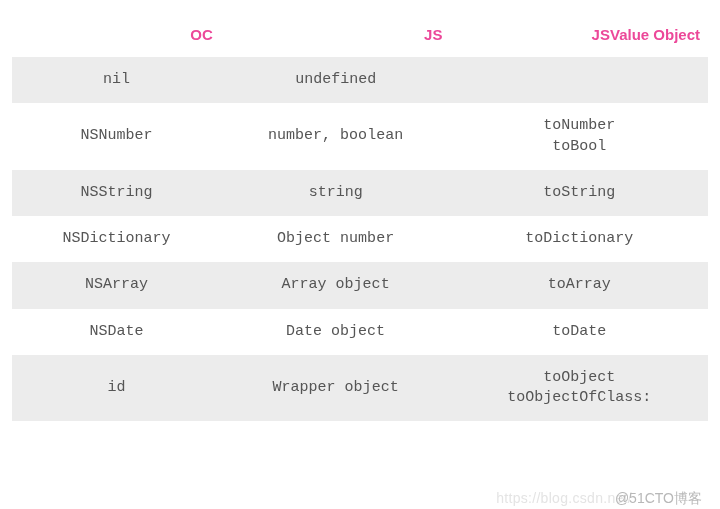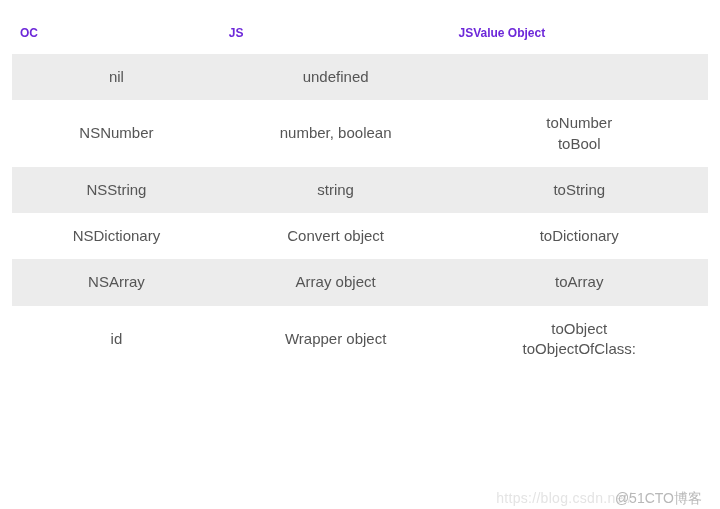--- a/index.html
+++ b/index.html
@@ -11,31 +11,32 @@
     color: #555;
     font-size: 15px;
   }
   .table {
     width: 696px;
     border-collapse: collapse;
     table-layout: fixed;
   }
   .table th {
     font-weight: 700;
-    color: #6d28d9;
+    color: #ec4899;
     padding: 14px 8px;
-    text-align: left;
+    text-align: right;
     background: #ffffff;
-    font-size: 12px;
+    font-size: 15px;
   }
   .table td {
     padding: 13px 8px;
     text-align: center;
     vertical-align: middle;
     line-height: 1.35;
+    font-family: Liberation Mono, monospace;
   }
   .table tbody tr:nth-child(odd) td {
     background: #ececec;
   }
   .table tbody tr:nth-child(even) td {
     background: #ffffff;
   }
   .col1 { width: 30%; }
   .col2 { width: 33%; }
   .col3 { width: 37%; }
@@ -88,27 +89,32 @@
         <span>toBool</span>
       </td>
     </tr>
     <tr>
       <td>NSString</td>
       <td>string</td>
       <td>toString</td>
     </tr>
     <tr>
       <td>NSDictionary</td>
-      <td>Convert object</td>
+      <td>Object number</td>
       <td>toDictionary</td>
     </tr>
     <tr>
       <td>NSArray</td>
       <td>Array object</td>
       <td>toArray</td>
+    </tr>
+    <tr>
+      <td>NSDate</td>
+      <td>Date object</td>
+      <td>toDate</td>
     </tr>
     <tr>
       <td>id</td>
       <td>Wrapper object</td>
       <td class="multiline">
         <span>toObject</span>
         <span>toObjectOfClass:</span>
       </td>
     </tr>
 

